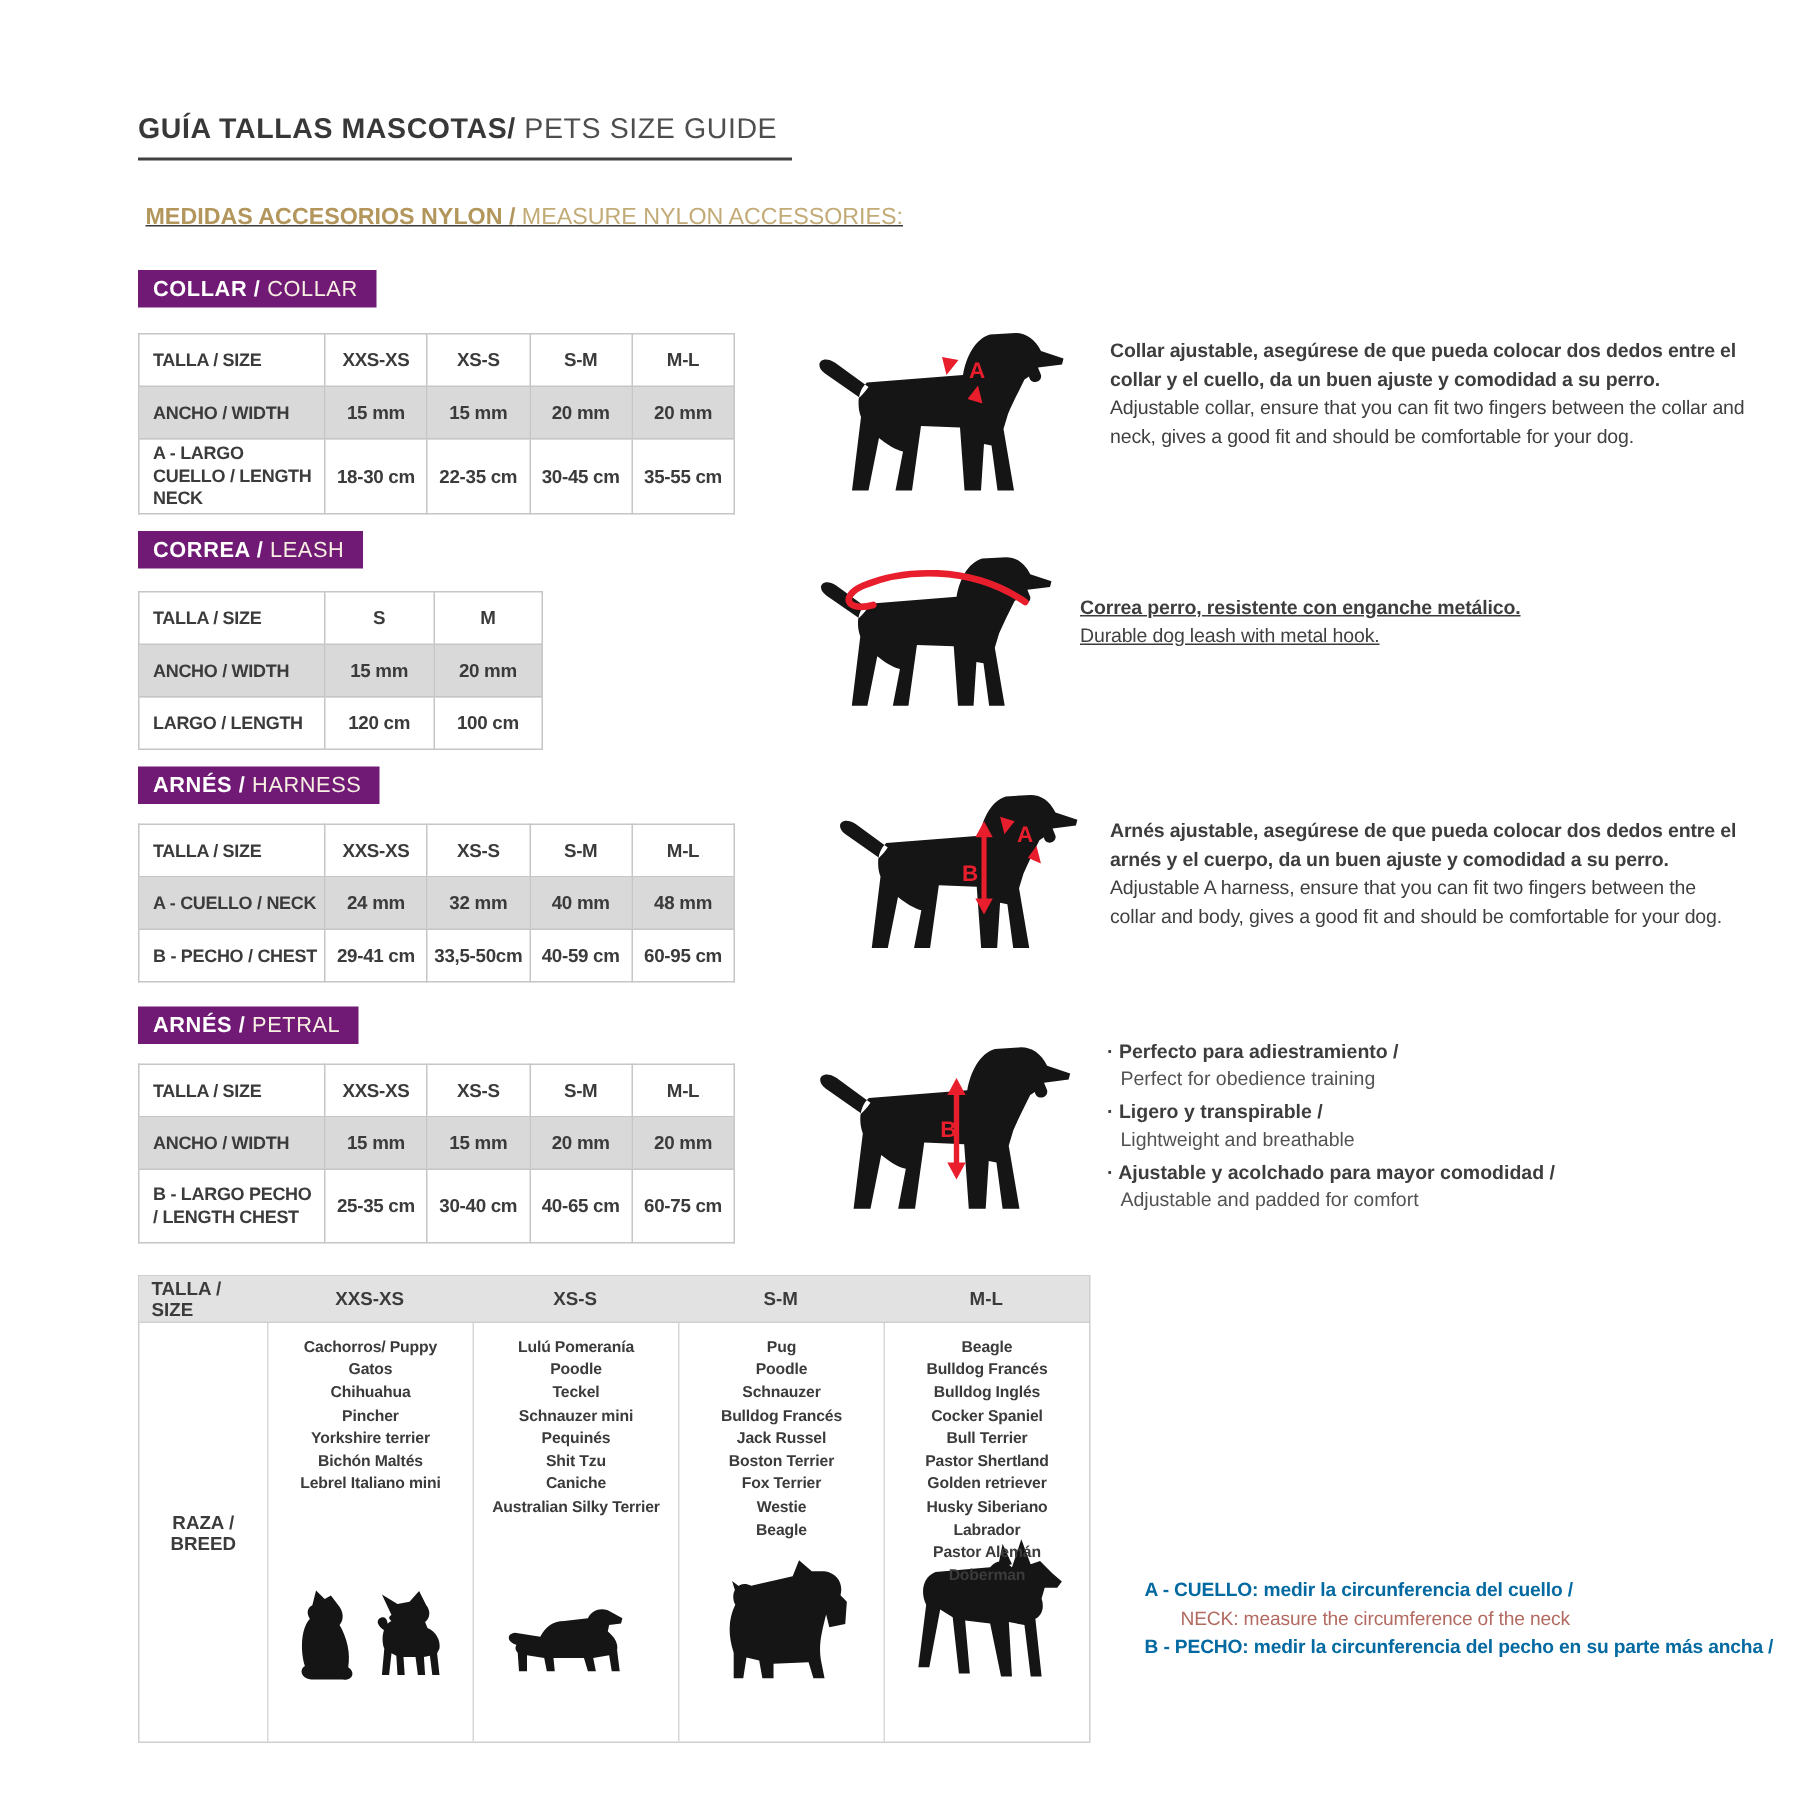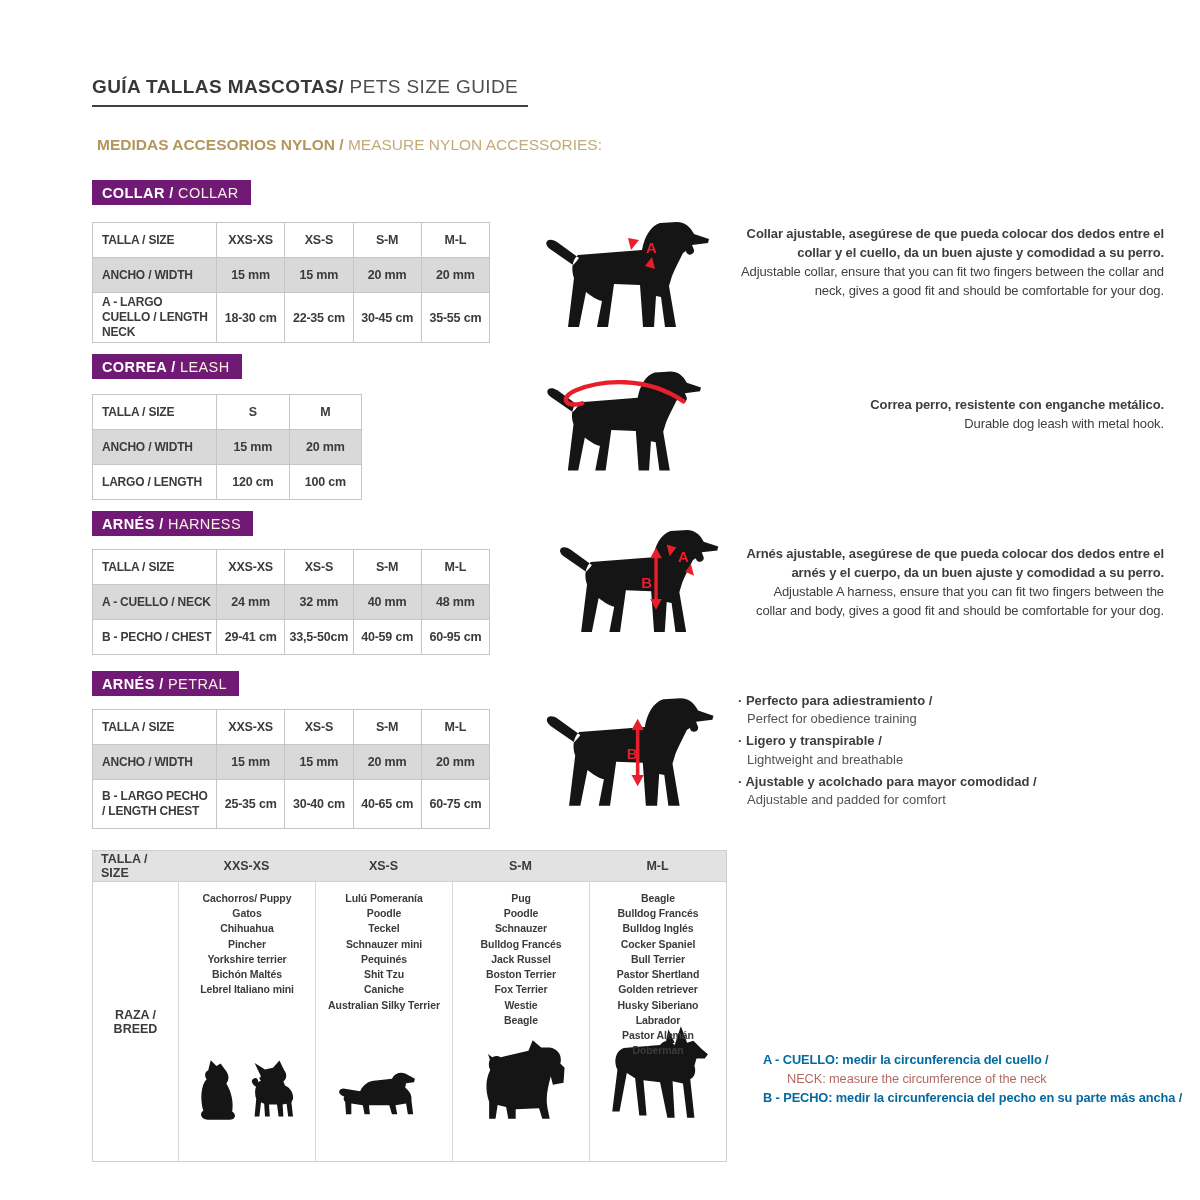--- a/index.html
+++ b/index.html
@@ -6,40 +6,40 @@
   .page{position:relative;width:1200px;height:1200px;background:#fff;overflow:hidden;
         font-family:"Liberation Sans",sans-serif;color:#3b3b3b;}
   .abs{position:absolute;}
 
   
   .title{font-size:19px;letter-spacing:.4px;border-bottom:2px solid #414141;
          padding-bottom:7px;padding-right:10px;display:inline-block;white-space:nowrap;}
   .title .es{font-weight:bold;color:#383838;}
   .title .en{font-weight:normal;color:#4e4e4e;}
 
-  .subtitle{font-size:15.5px;white-space:nowrap;}
+  .subtitle{font-size:15.5px;white-space:nowrap;text-decoration:underline;}
   .subtitle .es{font-weight:bold;color:#b3965c;}
   .subtitle .en{font-weight:normal;color:#c3ab77;}
 
   
   .badge{display:inline-block;background:#701a75;color:#fff;font-size:14.5px;
          padding:5px 12px 4px 10px;letter-spacing:.4px;white-space:nowrap;}
   .badge .es{font-weight:bold;}
   .badge .en{font-weight:normal;color:#f6efe2;}
 
   
   table.size{border-collapse:collapse;table-layout:fixed;font-size:12.5px;color:#3b3b3b;background:#fff;}
   table.size td{border:1px solid #c6c6c6;font-weight:bold;text-align:center;
                 height:30px;padding:2px 3px;letter-spacing:-.2px;}
   table.size td.lbl{text-align:left;padding-left:9px;font-size:12px;line-height:1.25;}
   table.size tr.gray td{background:#d9d9d9;}
   table.size tr.tall td{height:44px;}
 
   
-  .desc{width:424px;font-size:13px;line-height:1.45;letter-spacing:-.1px;text-align:right;}
+  .desc{width:424px;font-size:13px;line-height:1.45;letter-spacing:-.1px;}
   .desc .es{font-weight:bold;color:#3d3d3d;display:block;}
   .desc .en{font-weight:normal;color:#404040;display:block;}
 
   .bullets{width:440px;font-size:13px;line-height:1.4;}
   .bullet{margin-bottom:4px;}
   .bullet .es{font-weight:bold;color:#3d3d3d;display:block;}
   .bullet .es::before{content:"· ";}
   .bullet .en{font-weight:normal;color:#525252;display:block;margin-left:9px;}
 
   
@@ -183,21 +183,21 @@
   </tbody>
     </table>
 
   <div class="dog" style="left:532px;top:362px;width:185px;height:118px;">
     <svg viewBox="0 0 180 120" width="185" height="118">
       <use href="#sym-dog"></use>
       <path class="red-stroke" style="stroke-width:4.5;stroke-linecap:round;" d="M150,40 C112,14 66,18 40,29 C24,36 29,47 47,42"></path>
     </svg>
   </div>
 
-  <div class="abs desc" style="left:740px;top:396px;">
+  <div class="abs desc" style="left:720px;top:396px;text-decoration:underline;">
     <span class="es">Correa perro, resistente con enganche metálico.</span>
     <span class="en">Durable dog leash with metal hook.</span>
   </div>
 
   <div class="abs badge" style="left:92px;top:511px;"><span class="es">ARNÉS /</span><span class="en"> HARNESS</span></div>
 
   <table class="size abs" style="left:92px;top:549px;width:398px;">
     <colgroup>
         <col style="width:124px">
         <col>

